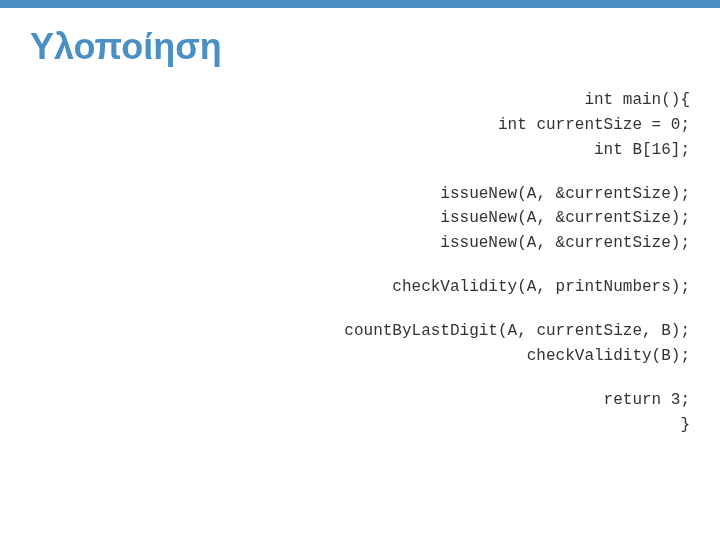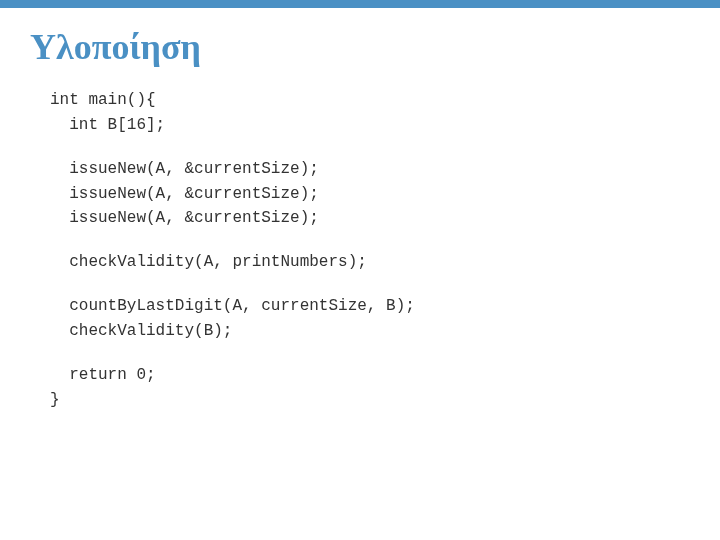--- a/index.html
+++ b/index.html
@@ -23,29 +23,30 @@
     }
 
     .title-area {
       padding: 18px 30px 10px 30px;
     }
 
     .page-title {
       font-size: 36px;
       font-weight: bold;
       color: #4a90c4;
-      font-family: Liberation Serif, serif;
+      font-family: Liberation Sans, sans-serif;
     }
 
     .code-area {
       padding: 10px 30px 10px 50px;
       font-family: 'Courier New', Courier, monospace;
       font-size: 16px;
       color: #333333;
       line-height: 1.55;
+      text-align: right;
     }
 
     .code-line {
       display: block;
       white-space: pre;
     }
 
     .code-blank {
       display: block;
       height: 1.2em;
@@ -56,26 +57,27 @@
 
 <div class="header-bar"></div>
 
 <div class="title-area">
   <span class="page-title">Υλοποίηση</span>
 </div>
 
 <div class="code-area">
 
 <span class="code-line">int main(){</span>
+    <span class="code-line">  int currentSize = 0;</span>
     <span class="code-line">  int B[16];</span>
     <span class="code-blank"></span>
     <span class="code-line">  issueNew(A, &amp;currentSize);</span>
     <span class="code-line">  issueNew(A, &amp;currentSize);</span>
     <span class="code-line">  issueNew(A, &amp;currentSize);</span>
     <span class="code-blank"></span>
     <span class="code-line">  checkValidity(A, printNumbers);</span>
     <span class="code-blank"></span>
     <span class="code-line">  countByLastDigit(A, currentSize, B);</span>
     <span class="code-line">  checkValidity(B);</span>
     <span class="code-blank"></span>
-    <span class="code-line">  return 0;</span>
+    <span class="code-line">  return 3;</span>
     <span class="code-line">}</span>
   </div>
 
 </body></html>

